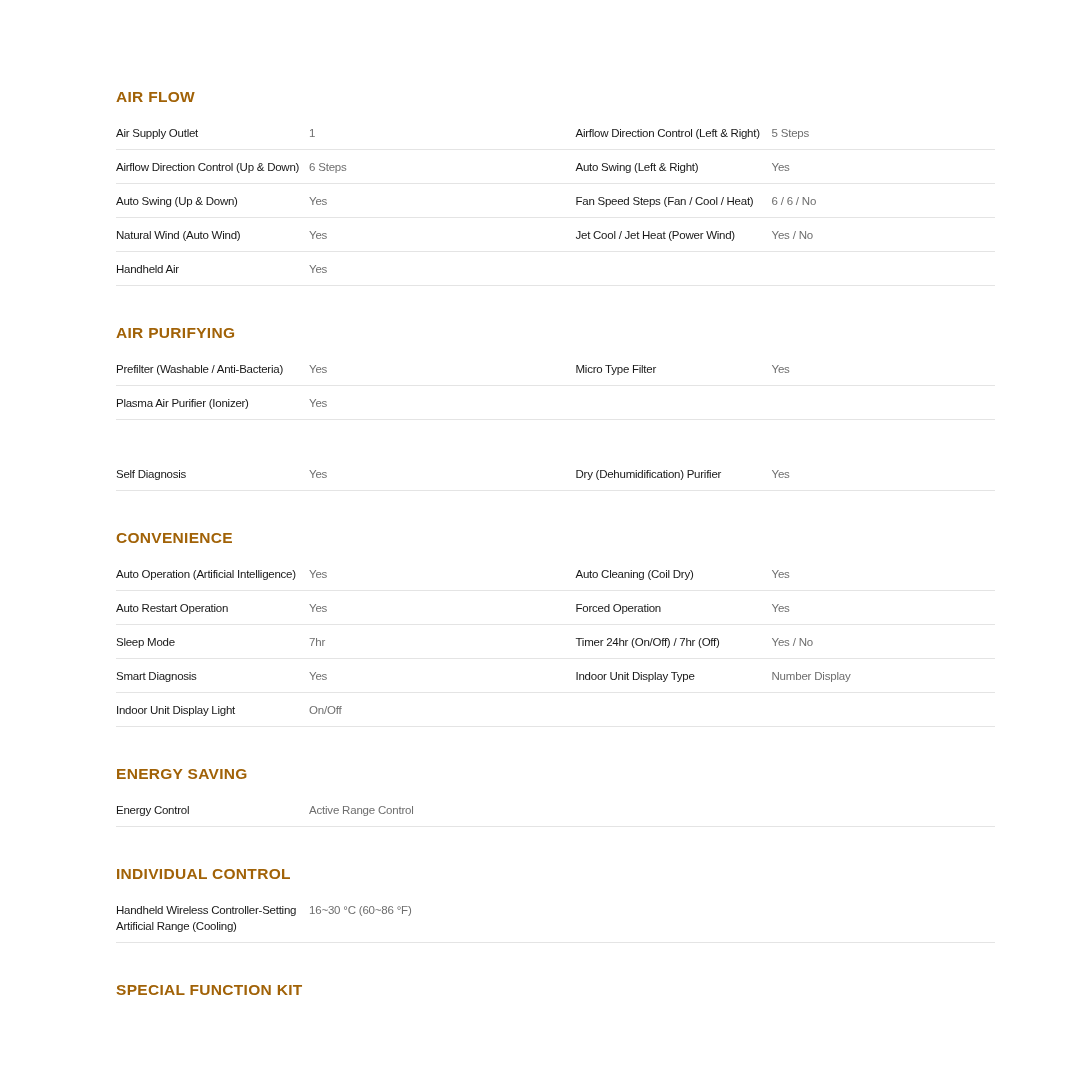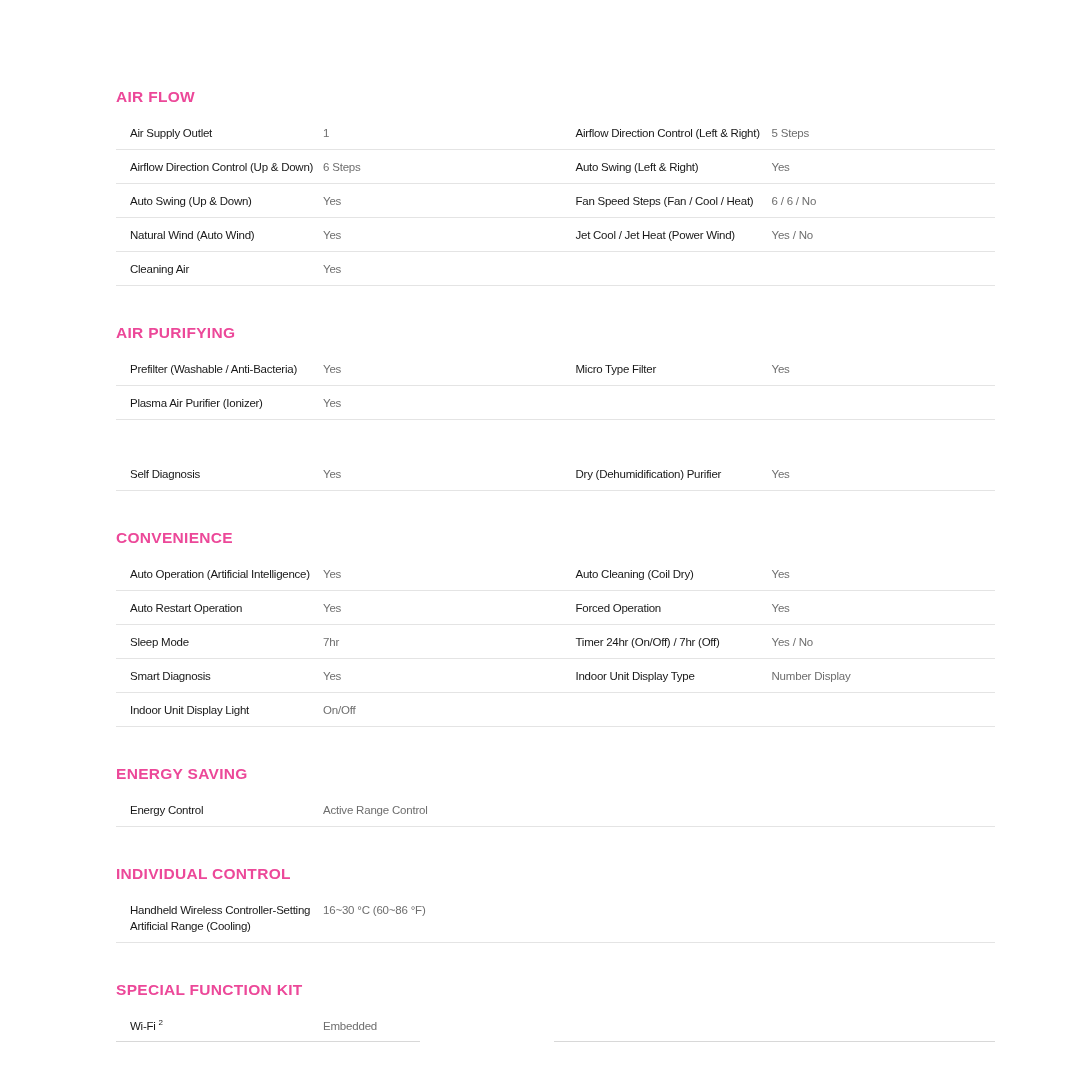--- a/index.html
+++ b/index.html
@@ -21,21 +21,21 @@
     top: 87px;
     width: 879px;
   }
   .spec-section { margin-top: 37px; }
   .spec-section:first-child { margin-top: 0; }
   .section-title {
     margin: 0 0 9px 0;
     font-size: 15.5px;
     line-height: 20px;
     font-weight: 700;
-    color: #ec4899;
+    color: #a16207;
     letter-spacing: 0.3px;
   }
   .row {
     display: flex;
     border-bottom: 1px solid #e4e4e4;
   }
   .half {
     width: 50%;
     display: flex;
     align-items: flex-start;
@@ -43,21 +43,21 @@
     box-sizing: border-box;
   }
   .cell-label {
     flex: 0 0 auto;
     color: #181818;
     font-size: 11.5px;
     line-height: 16px;
     letter-spacing: -0.25px;
     white-space: nowrap;
   }
-  .half-left .cell-label  { width: 193px; margin-left: 14px; }
+  .half-left .cell-label  { width: 193px; }
   .half-right .cell-label { width: 196px; margin-left: 20px; }
   .cell-label.wrap { white-space: normal; }
   .cell-value {
     flex: 1 1 auto;
     color: #6e6e6e;
     font-size: 11.5px;
     line-height: 16px;
     letter-spacing: -0.2px;
     white-space: nowrap;
   }
@@ -124,21 +124,21 @@
           <div class="cell-label">Natural Wind (Auto Wind)</div>
           <div class="cell-value">Yes</div>
         </div>
         <div class="half half-right">
           <div class="cell-label">Jet Cool / Jet Heat (Power Wind)</div>
           <div class="cell-value">Yes / No</div>
         </div>
       </div>
       <div class="row">
         <div class="half half-left">
-          <div class="cell-label">Cleaning Air</div>
+          <div class="cell-label">Handheld Air</div>
           <div class="cell-value">Yes</div>
         </div>
         <div class="half half-right">
           <div class="cell-label"></div>
           <div class="cell-value"></div>
         </div>
       </div>
     </section>
     <section class="spec-section">
       <h2 class="section-title">AIR PURIFYING</h2>
@@ -249,24 +249,14 @@
           <div class="cell-value">16~30 °C (60~86 °F)</div>
         </div>
         <div class="half half-right">
           <div class="cell-label"></div>
           <div class="cell-value"></div>
         </div>
       </div>
     </section>
     <section class="spec-section">
       <h2 class="section-title">SPECIAL FUNCTION KIT</h2>
-      <div class="row row--split">
-        <div class="half half-left">
-          <div class="cell-label">Wi-Fi <sup>2</sup></div>
-          <div class="cell-value">Embedded</div>
-        </div>
-        <div class="half half-right">
-          <div class="cell-label"></div>
-          <div class="cell-value"></div>
-        </div>
-      </div>
     </section>
   </main>
 
 </body></html>

